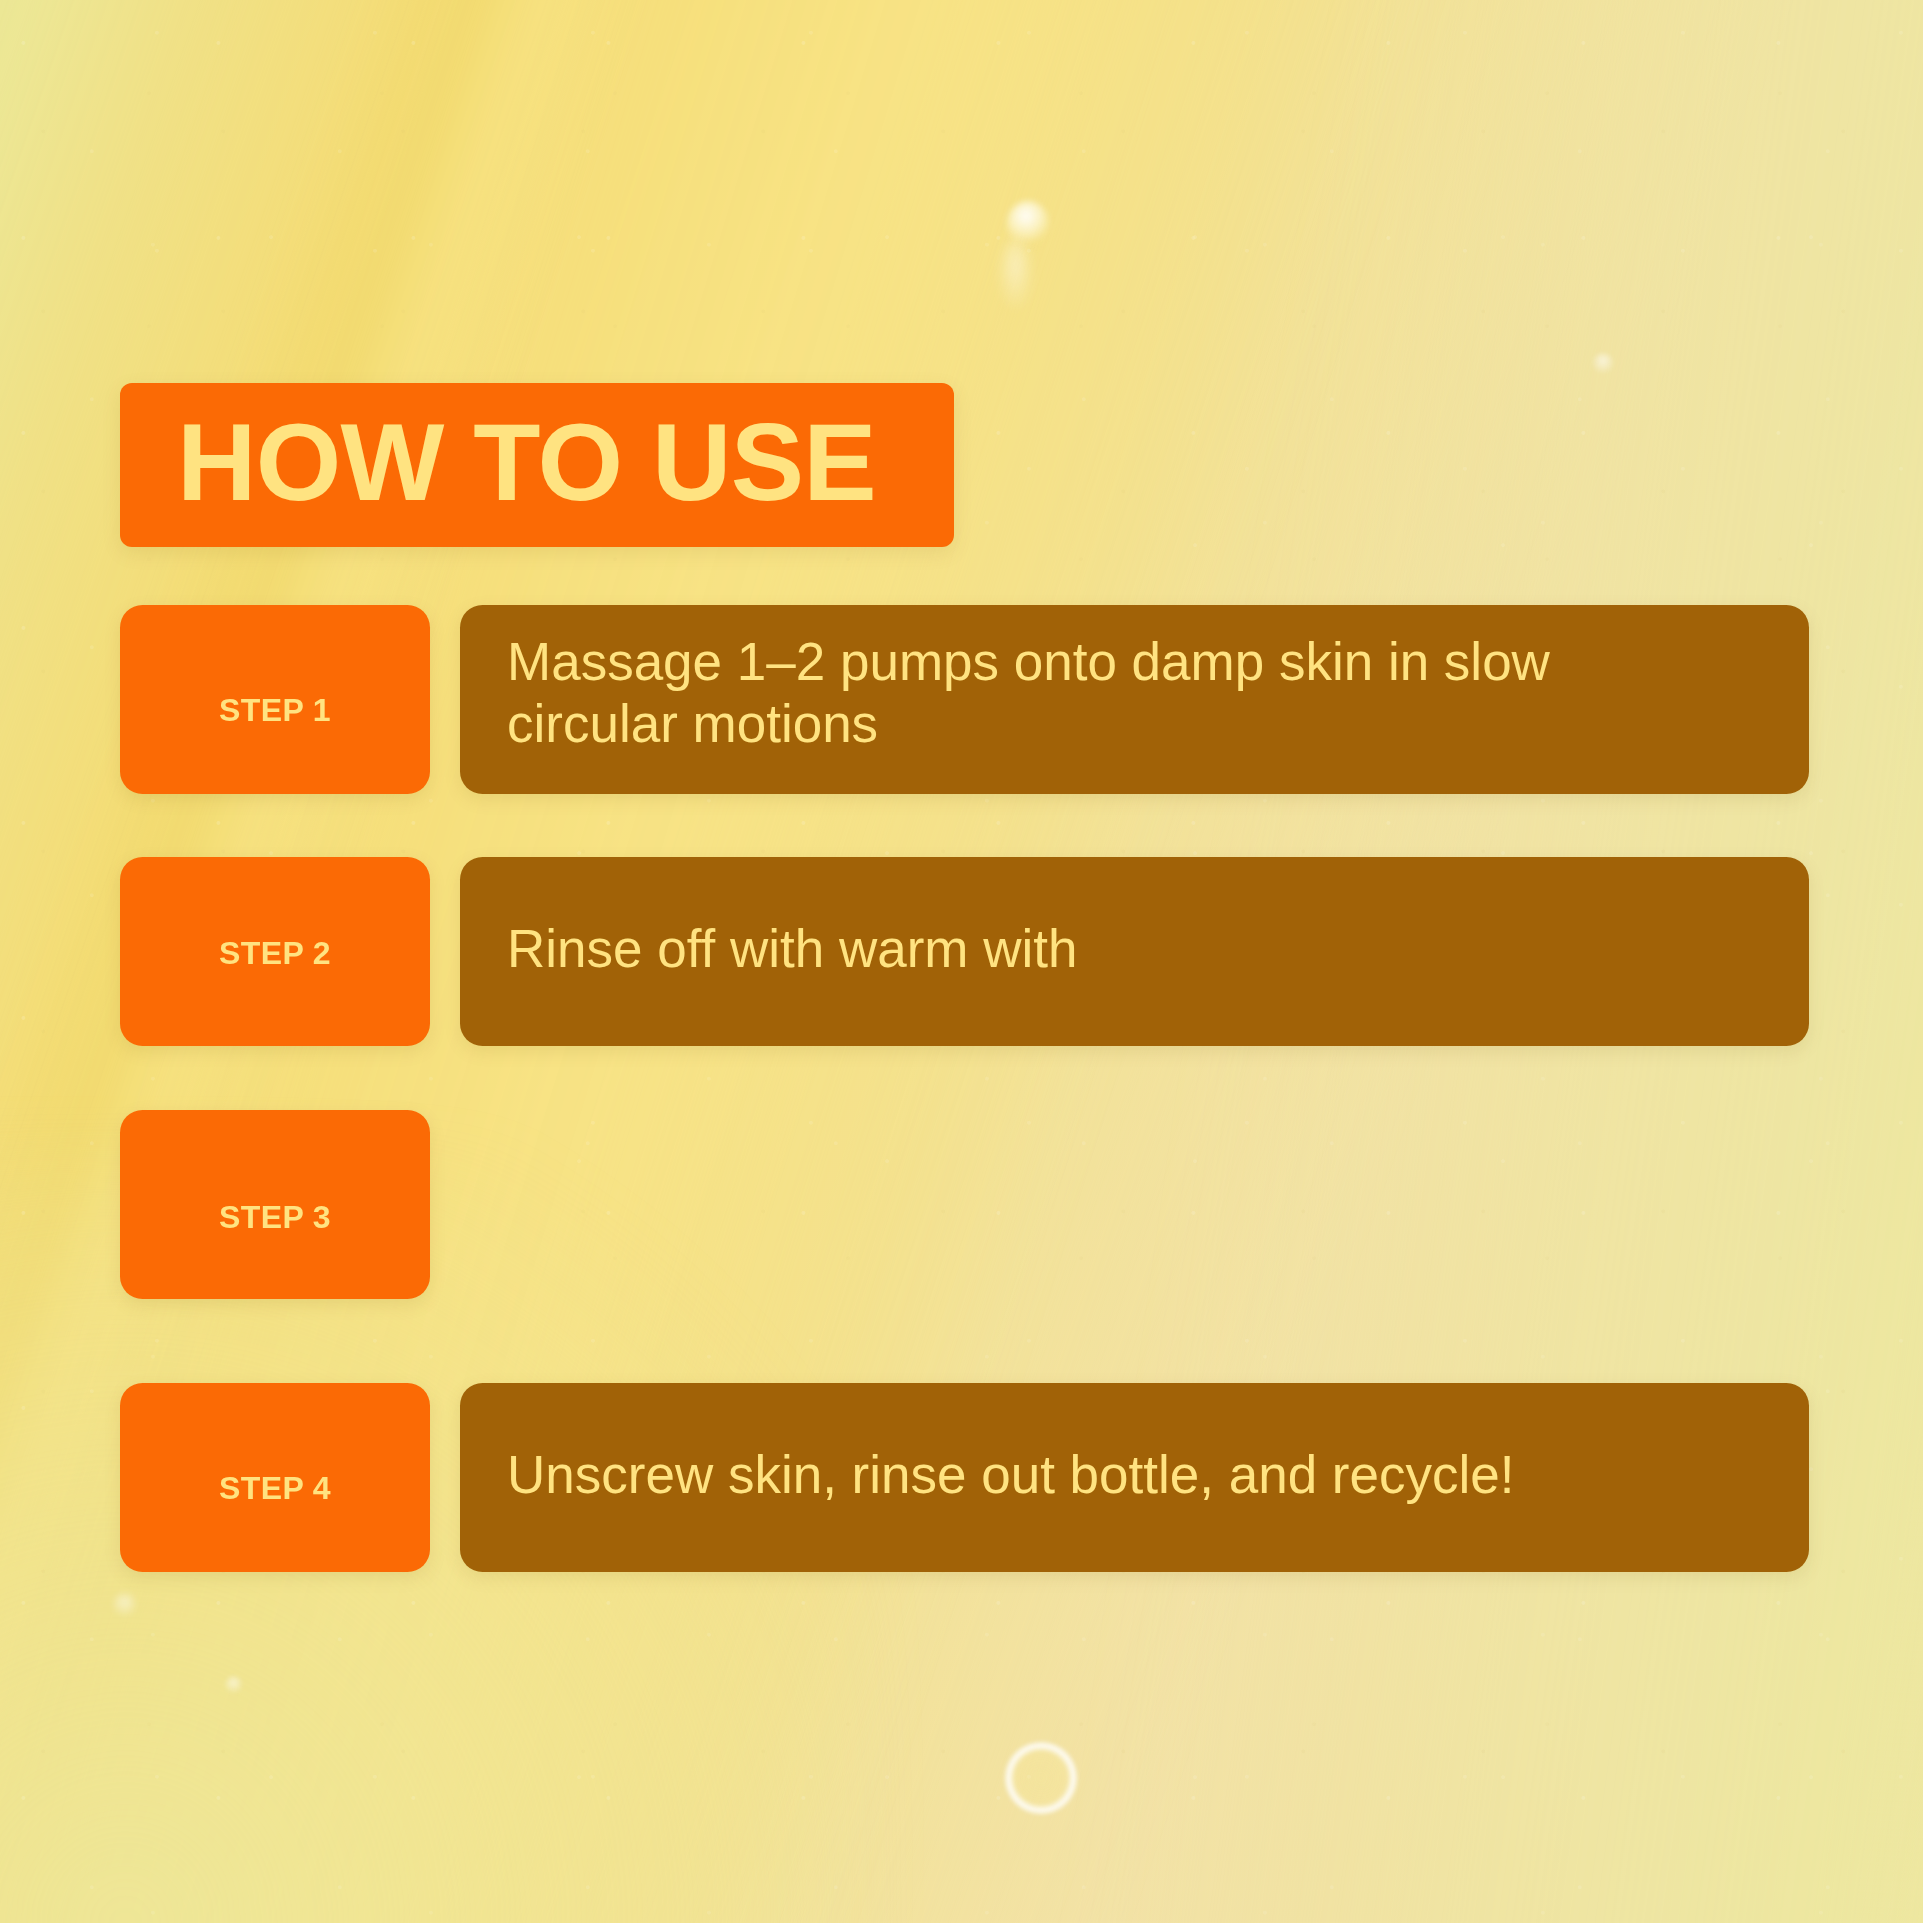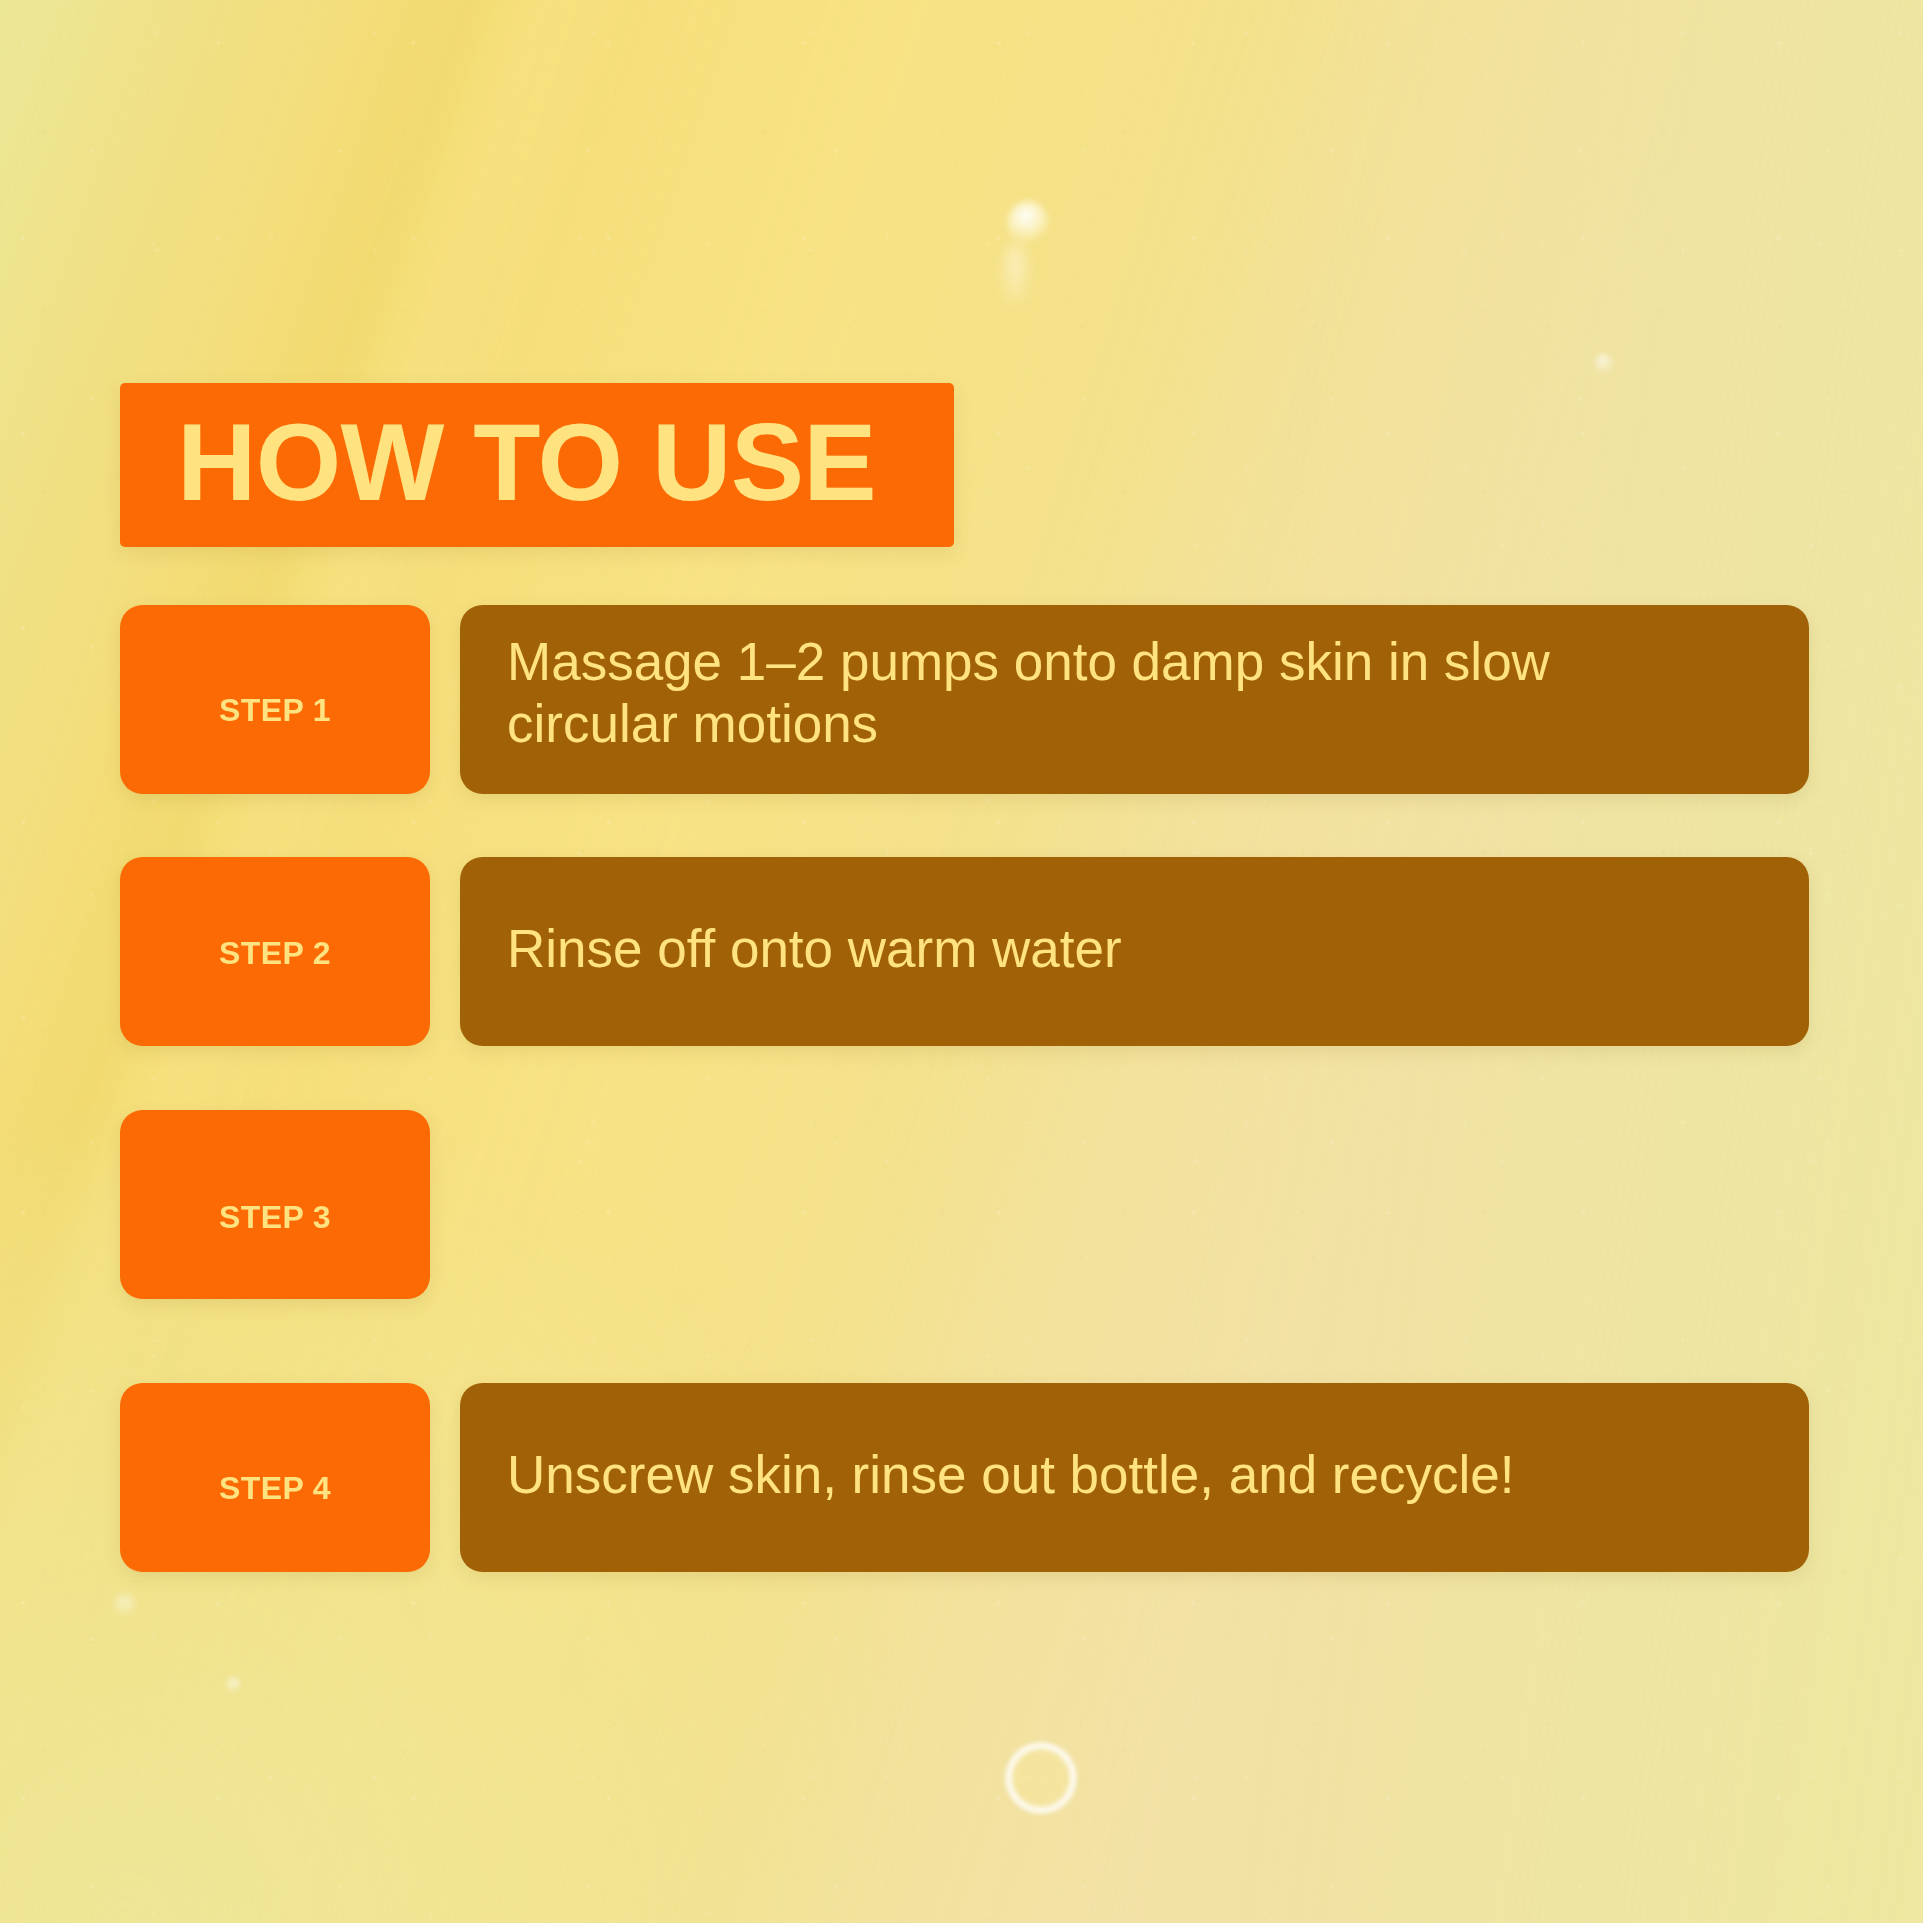--- a/index.html
+++ b/index.html
@@ -216,21 +216,21 @@
   }
 
   
   .title-pill {
     position: absolute;
     left: 120px;
     top: 383px;
     width: 834px;
     height: 164px;
     background: #fb6a05;
-    border-radius: 5px;
+    border-radius: 12px;
     box-shadow: 0 6px 19.5px rgba(120, 80, 10, 0.10);
     display: flex;
     align-items: center;
   }
 
   .title-text {
     color: #ffe381;
     font-size: 110px;
     font-weight: 700;
     letter-spacing: -0.8px;
@@ -358,21 +358,21 @@
           <div class="step-panel-text">Massage 1–2 pumps onto damp skin in slow
 circular motions</div>
         </div>
       </div>
 
       <div class="step-row step-row-2">
         <div class="step-badge">
           <div class="step-badge-label">STEP 2</div>
         </div>
         <div class="step-panel lines-1">
-          <div class="step-panel-text">Rinse off onto warm water</div>
+          <div class="step-panel-text">Rinse off with warm with</div>
         </div>
       </div>
 
       <div class="step-row step-row-3">
         <div class="step-badge">
           <div class="step-badge-label">STEP 3</div>
         </div>
       </div>
 
       <div class="step-row step-row-4">

